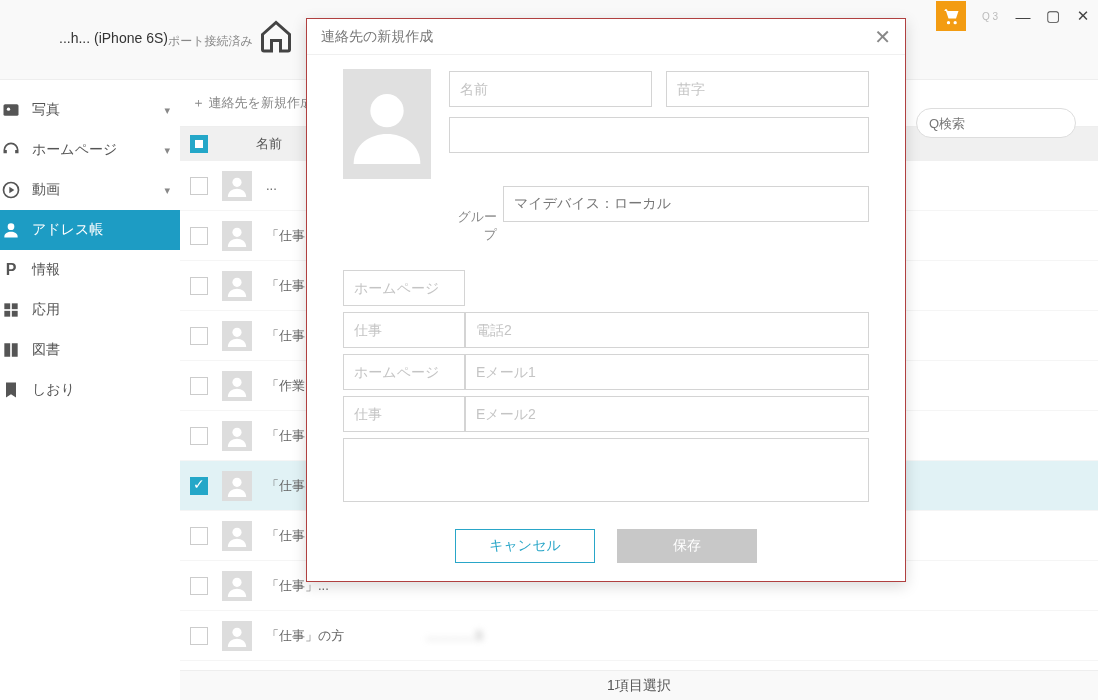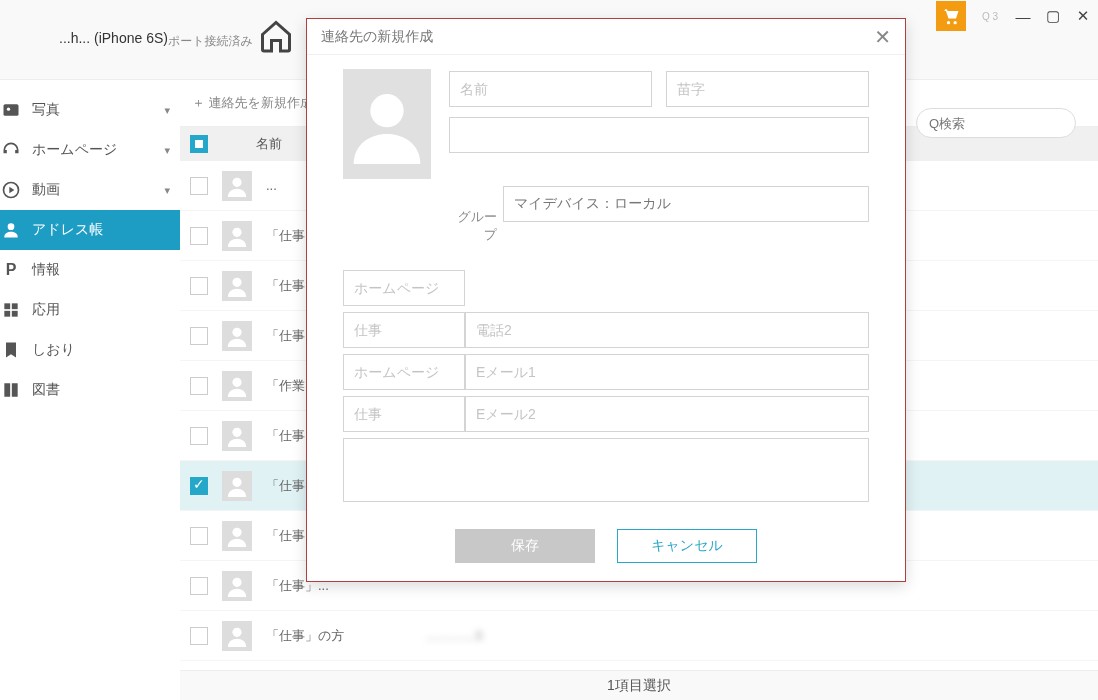--- a/index.html
+++ b/index.html
@@ -158,32 +158,32 @@
             <rect x="13" y="4" width="7" height="7"></rect>
             <rect x="4" y="13" width="7" height="7"></rect>
             <rect x="13" y="13" width="7" height="7"></rect>
           </svg>
         </span>
       <span>応用</span>
     </div>
     <div class="sidebar-item">
       <span class="ico">
           <svg viewBox="0 0 24 24">
+            <path d="M4 4h7v16H4zM13 4h7v16h-7z"></path>
+          </svg>
+        </span>
+      <span>図書</span>
+    </div>
+    <div class="sidebar-item">
+      <span class="ico">
+          <svg viewBox="0 0 24 24">
             <path d="M6 3h12v18l-6-4-6 4z"></path>
           </svg>
         </span>
       <span>しおり</span>
-    </div>
-    <div class="sidebar-item">
-      <span class="ico">
-          <svg viewBox="0 0 24 24">
-            <path d="M4 4h7v16H4zM13 4h7v16h-7z"></path>
-          </svg>
-        </span>
-      <span>図書</span>
     </div>
   </div>
 
   <div class="main">
     <div class="toolbar">
       <span class="tool-link">＋ 連絡先を新規作成</span>
       <input class="search-box" placeholder="Q検索" style="">
     </div>
 
     <div class="list">
@@ -343,17 +343,17 @@
           <input class="fld big" placeholder="Eメール1" style="">
         </div>
         <div class="row">
           <input class="fld small" placeholder="仕事" style="">
           <input class="fld big" placeholder="Eメール2" style="">
         </div>
         <textarea class="memo" placeholder="" style=""></textarea>
       </div>
     </div>
     <div class="modal-actions">
+      <div class="btn secondary">キャンセル</div>
       <div class="btn primary">保存</div>
-      <div class="btn secondary">キャンセル</div>
     </div>
   </div>
 </div>
 
 </body></html>

